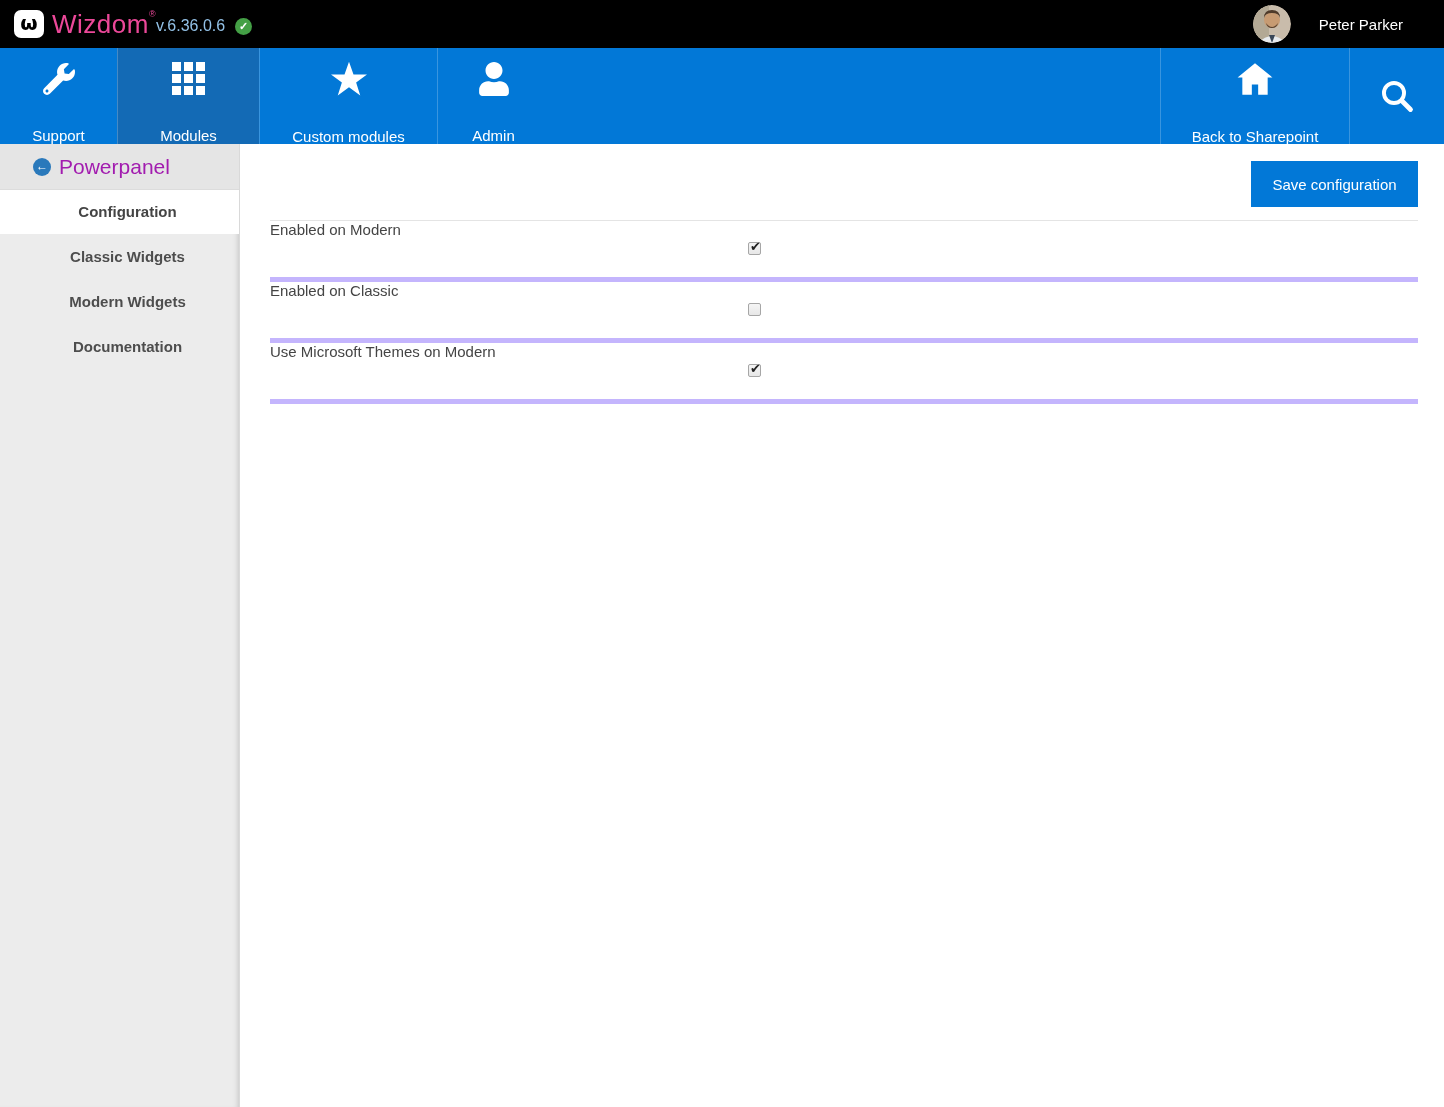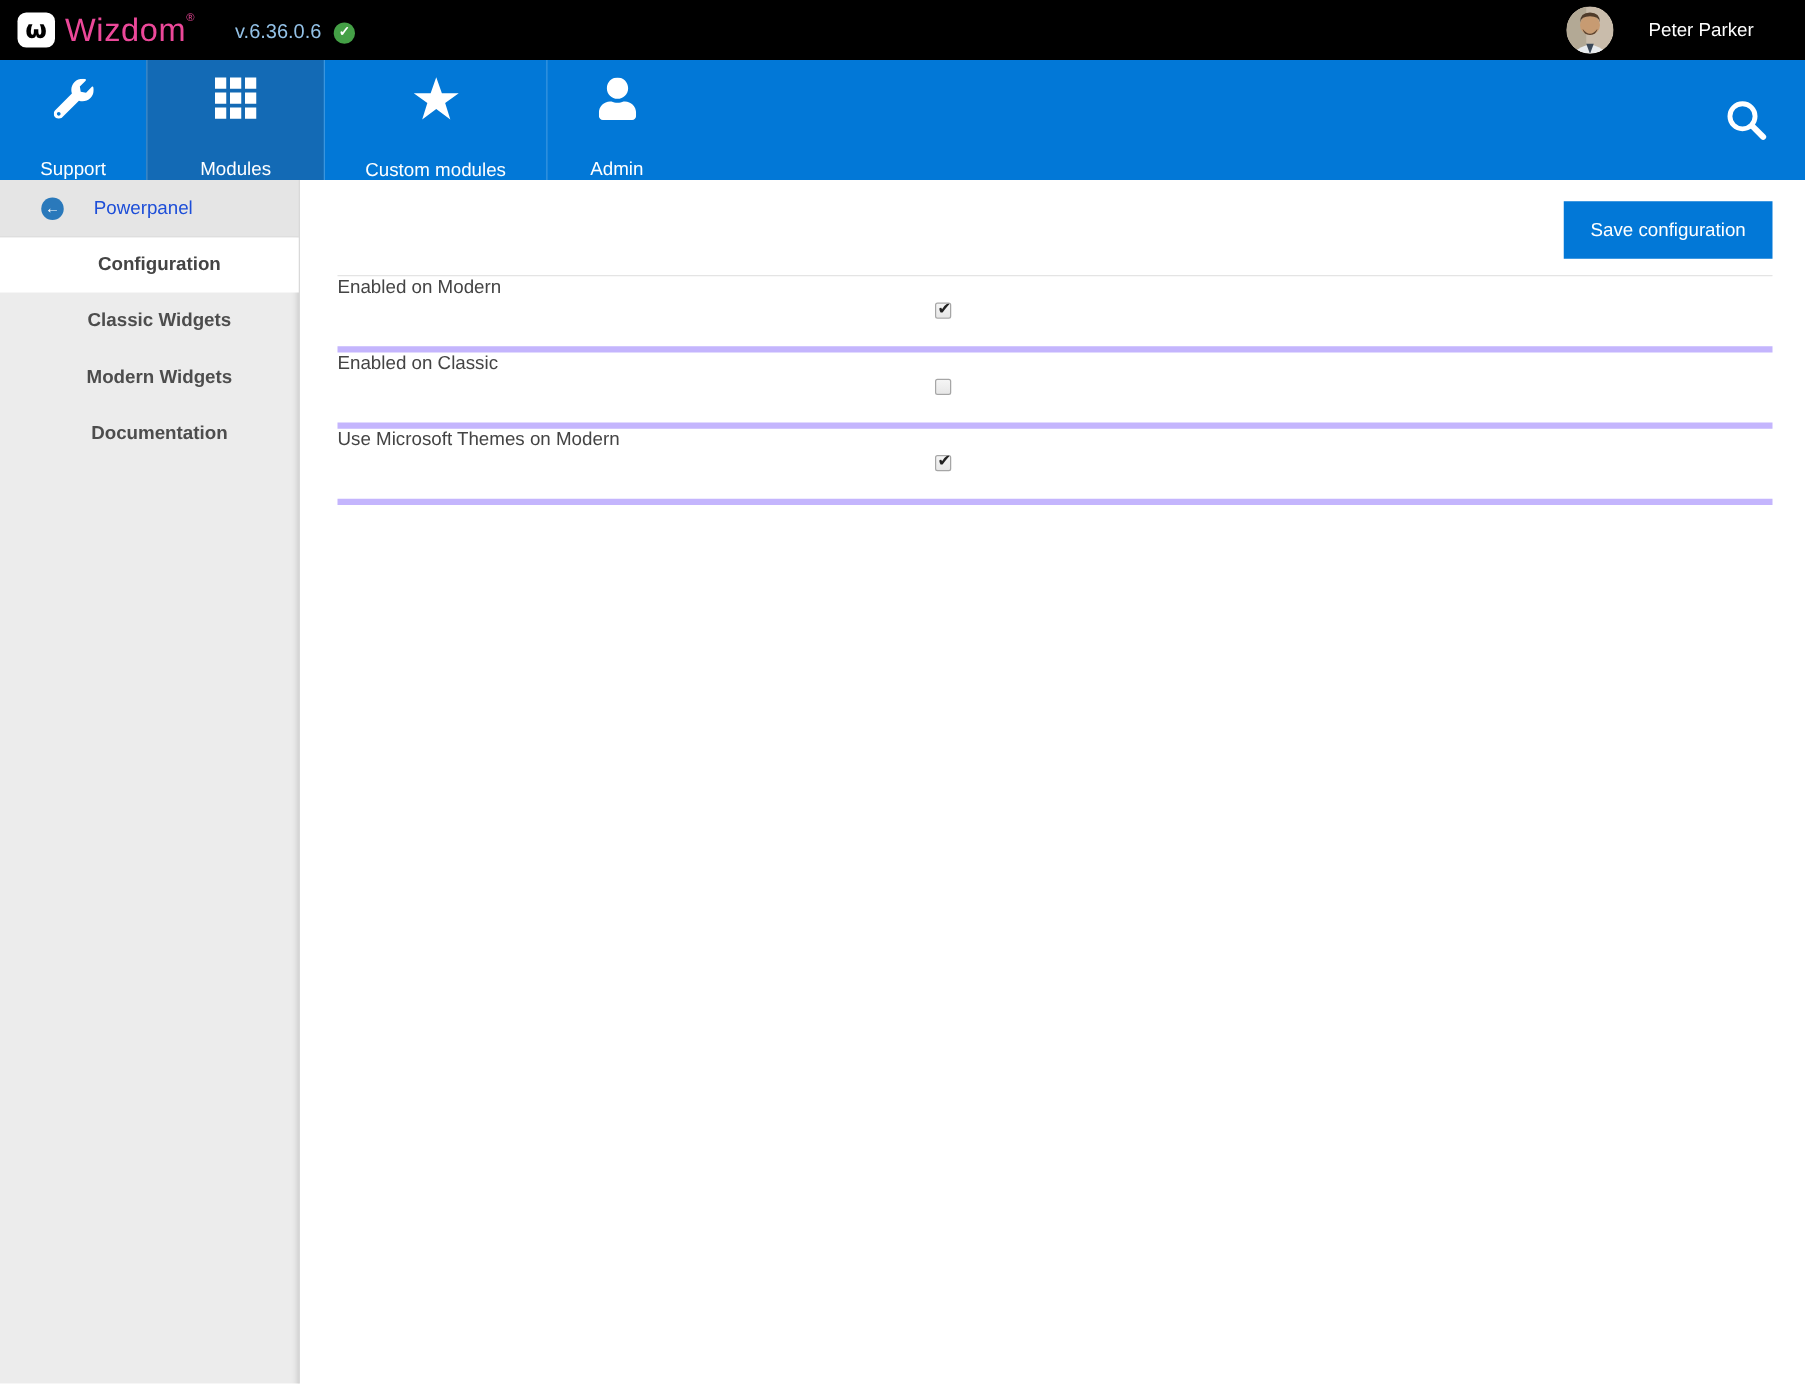--- a/index.html
+++ b/index.html
@@ -8,21 +8,21 @@
 
   
   .topbar{position:absolute;left:0;top:0;width:100%;height:48px;background:#000;
           display:flex;align-items:center;}
   .logo-box{width:30px;height:28px;margin-left:14px;background:#fff;border-radius:7px;
             display:flex;align-items:center;justify-content:center;}
   .logo-box::after{content:"ω";font-weight:bold;font-size:20px;color:#000;line-height:1;
                    font-family:"DejaVu Sans",sans-serif;margin-top:-2px;}
   .brand{color:#ec4899;font-size:26px;margin-left:8px;letter-spacing:0.5px;}
   .brand sup{font-size:9px;vertical-align:top;line-height:10px;}
-  .version{color:#93c1e6;font-size:16px;margin-left:32px;margin-top:4px;}
+  .version{color:#93c1e6;font-size:16px;margin-left:0;margin-top:4px;}
   .badge{width:17px;height:17px;border-radius:50%;background:#44a046;margin-left:10px;margin-top:4px;
          display:flex;align-items:center;justify-content:center;}
   .badge::after{content:"✓";color:#fff;font-size:11px;font-weight:bold;line-height:1;}
   .top-spacer{flex:1;}
   .avatar{width:38px;height:38px;border-radius:50%;overflow:hidden;flex:0 0 auto;}
   .username{color:#fff;font-size:15px;margin-left:28px;margin-right:41px;}
 
   
   .nav{position:absolute;left:0;top:48px;width:100%;height:96px;background:#0278d7;
        display:flex;box-sizing:border-box;}
@@ -46,21 +46,21 @@
   .grid-icon span{background:#fff;display:block;}
 
   
   .sidebar{position:absolute;left:0;top:144px;width:239px;bottom:0;background:#ececec;
            border-right:1px solid #d9d9d9;box-shadow:inset -5px 0 6px -5px rgba(0,0,0,0.22);}
   .side-header{height:46px;background:#e5e5e5;border-bottom:1px solid #dcdcdc;
                display:flex;align-items:center;padding-left:33px;cursor:pointer;box-sizing:border-box;}
   .back-circle{width:18px;height:18px;border-radius:50%;background:#2a79bb;color:#fff;
                display:flex;align-items:center;justify-content:center;flex:0 0 auto;}
   .back-circle::after{content:"←";font-size:12px;font-weight:bold;line-height:1;margin-top:-1px;}
-  .side-header-label{color:#1d4ed8;font-size:15px;margin-left:24px;}
+  .side-header-label{color:#a21caf;font-size:21px;margin-left:8px;}
   .side-item{height:45px;line-height:45px;padding-left:16px;font-size:15px;font-weight:bold;
              color:#4d4d4d;cursor:pointer;text-align:center;}
   .side-item.active{background:#fff;height:44px;line-height:44px;color:#444;}
 
   
   .main{position:absolute;left:240px;top:144px;width:1204px;bottom:0;background:#fff;
         padding:17px 26px 0 30px;box-sizing:border-box;}
   .save-row{display:flex;justify-content:flex-end;}
   .save-btn{background:#0278d7;color:#fff;border:none;height:46px;min-width:167px;
             font-size:15px;font-family:"Liberation Sans",sans-serif;cursor:pointer;padding:0 20px;}
@@ -149,20 +149,28 @@
       <div class="icon-box">
         <svg width="30" height="34" viewBox="0 0 448 512">
           <path fill="#fff" d="M224 256c70.7 0 128-57.3 128-128S294.7 0 224 0 96 57.3 96 128s57.3 128 128 128zm89.6 32h-16.7c-22.2 10.2-46.9 16-72.9 16s-50.6-5.8-72.9-16h-16.7C60.2 288 0 348.2 0 422.4V464c0 26.5 21.5 48 48 48h352c26.5 0 48-21.5 48-48v-41.6c0-74.2-60.2-134.4-134.4-134.4z"></path>
         </svg>
       </div>
       <div class="tab-label">Admin</div>
     </div>
 
     <div class="nav-spacer"></div>
 
+    <div class="tab t-back">
+      <div class="icon-box">
+        <svg width="38" height="36" viewBox="0 0 24 22">
+          <path fill="#fff" d="M12 1 L23 10 L20 10 L20 21 L14 21 L14 14.5 L10 14.5 L10 21 L4 21 L4 10 L1 10 Z"></path>
+        </svg>
+      </div>
+      <div class="tab-label">Back to Sharepoint</div>
+    </div>
 
     <div class="t-search">
       <svg width="36" height="36" viewBox="0 0 24 24">
         <circle cx="10" cy="10" r="6.7" fill="none" stroke="#fff" stroke-width="2.6"></circle>
         <line x1="15.2" y1="15.2" x2="21" y2="21" stroke="#fff" stroke-width="3.2" stroke-linecap="round"></line>
       </svg>
     </div>
   </div>
 
   <div class="sidebar">

